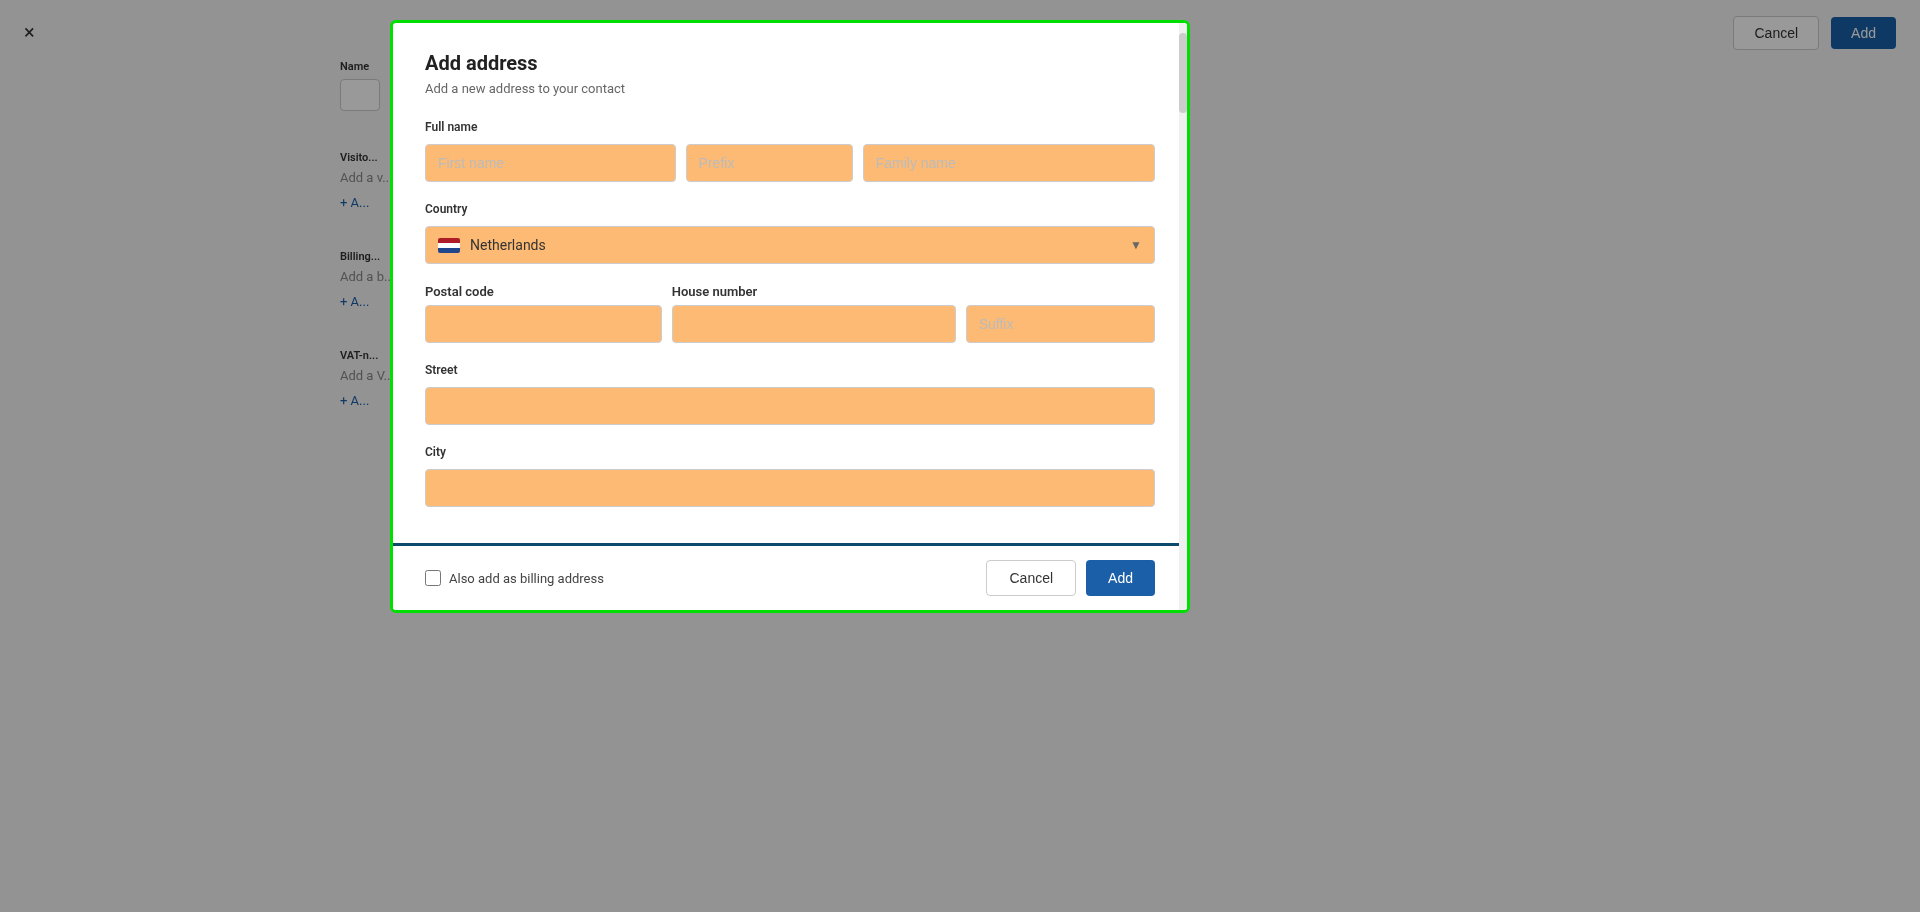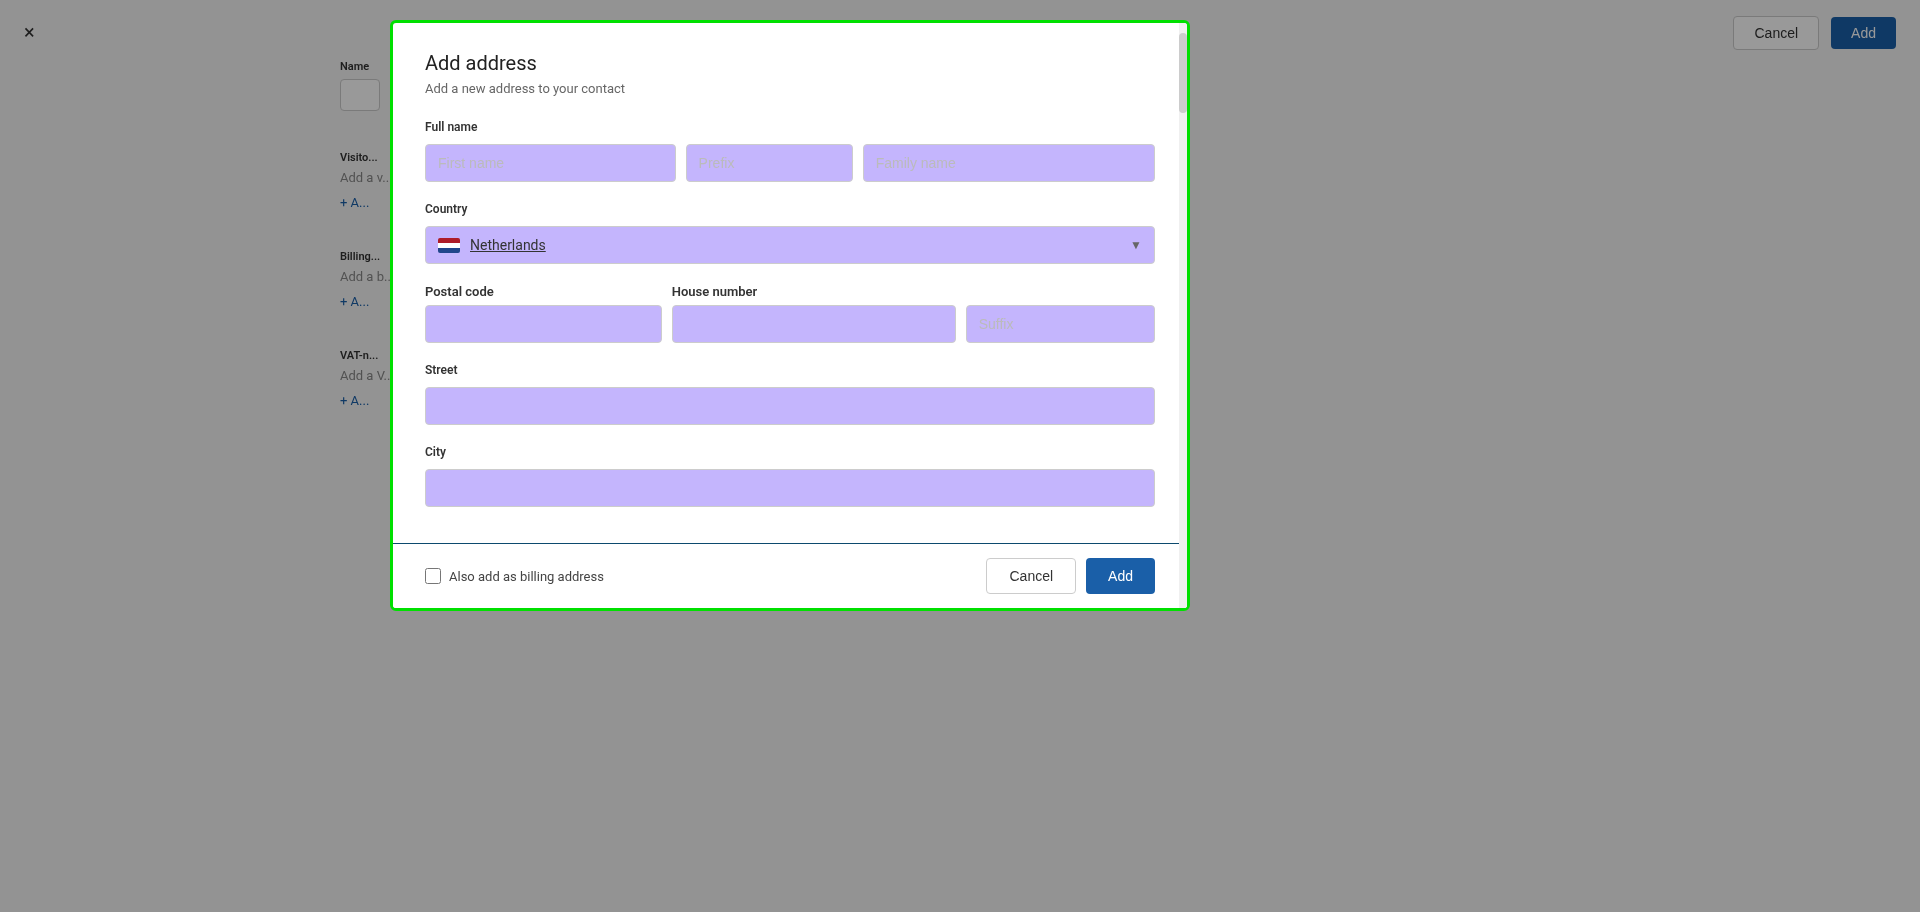--- a/index.html
+++ b/index.html
@@ -128,21 +128,21 @@
     }
 
     .modal-body {
       padding: 28px 32px 16px 32px;
       overflow-y: auto;
       flex: 1;
     }
 
     .modal-title {
       font-size: 20px;
-      font-weight: 400;
+      font-weight: 700;
       color: #222;
       margin-bottom: 6px;
     }
 
     .modal-subtitle {
       font-size: 13px;
       color: #666;
       margin-bottom: 24px;
     }
 
@@ -166,21 +166,21 @@
     .input-row .field-prefix { flex: 0.8; }
     .input-row .field-family { flex: 1.4; border-radius: 14px; }
 
     input[type="text"], .select-box {
       width: 100%;
       padding: 10px 12px;
       border: 1px solid #ccc;
       border-radius: 4px;
       font-size: 14px;
       color: #333;
-      background: #c4b5fd;
+      background: #fdba74;
       outline: none;
     }
 
     input[type="text"]::placeholder {
       color: #bbb;
     }
 
     .company-input {
       width: 100%;
     }
@@ -190,21 +190,20 @@
       align-items: center;
       gap: 10px;
       cursor: pointer;
       position: relative;
     }
 
     .select-box .select-value {
       flex: 1;
       font-size: 14px;
       color: #333;
-      text-decoration: underline;
     }
 
     .select-box .chevron {
       color: #666;
       font-size: 12px;
     }
 
     .house-row {
       display: flex;
       gap: 10px;
@@ -248,21 +247,21 @@
       background: #ccc;
       border-radius: 4px;
     }
 
     
     .modal-footer {
       display: flex;
       align-items: center;
       justify-content: space-between;
       padding: 14px 32px;
-      border-top: 1px solid #0c4a6e;
+      border-top: 3px solid #0c4a6e;
       background: #fff;
     }
 
     .checkbox-row {
       display: flex;
       align-items: center;
       gap: 8px;
     }
 
     .checkbox-row input[type="checkbox"] {

